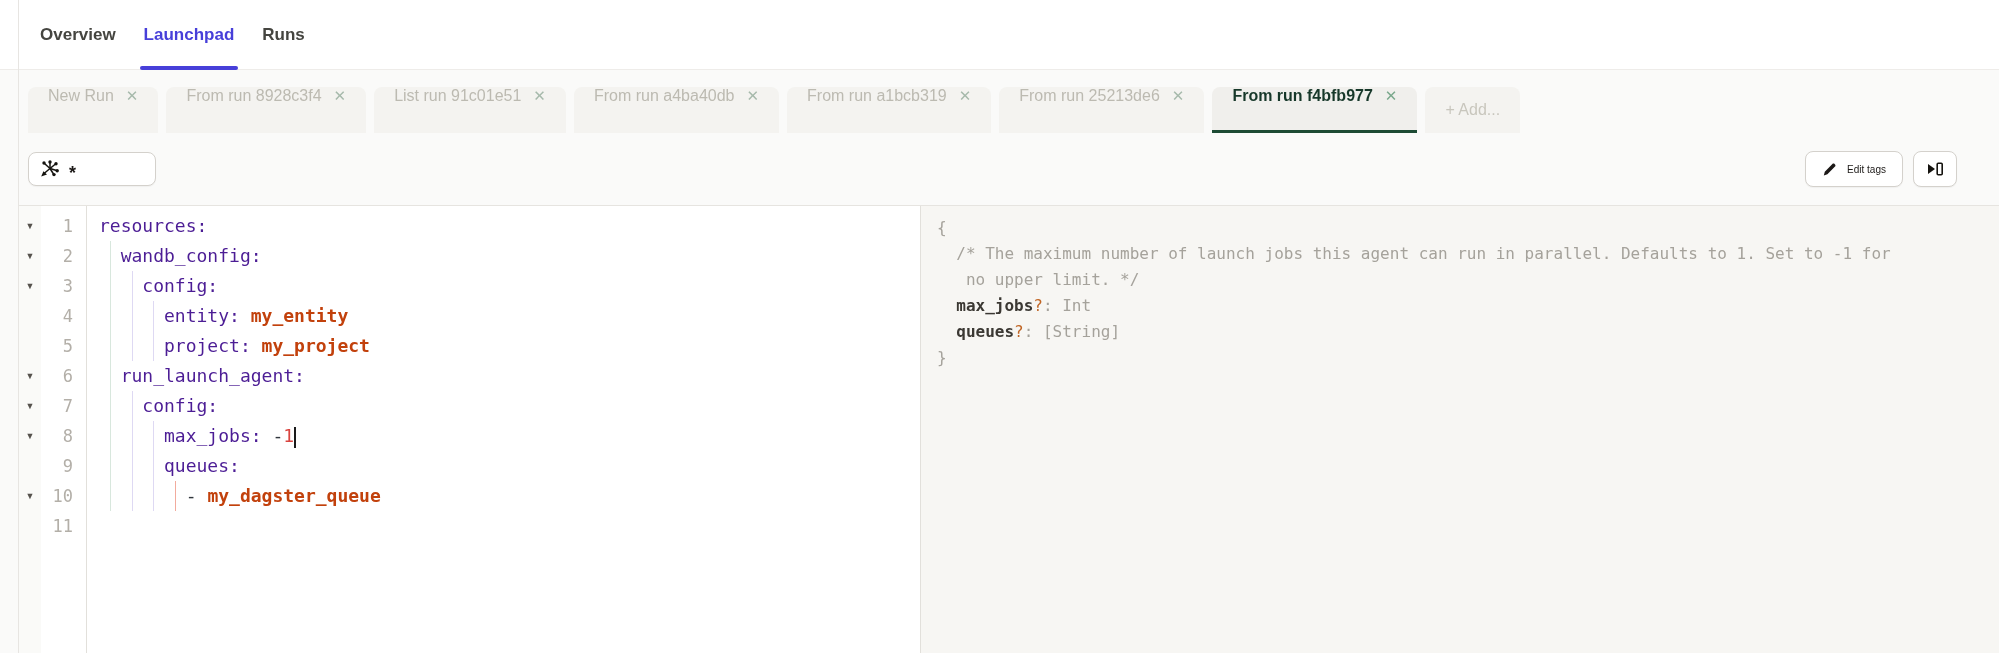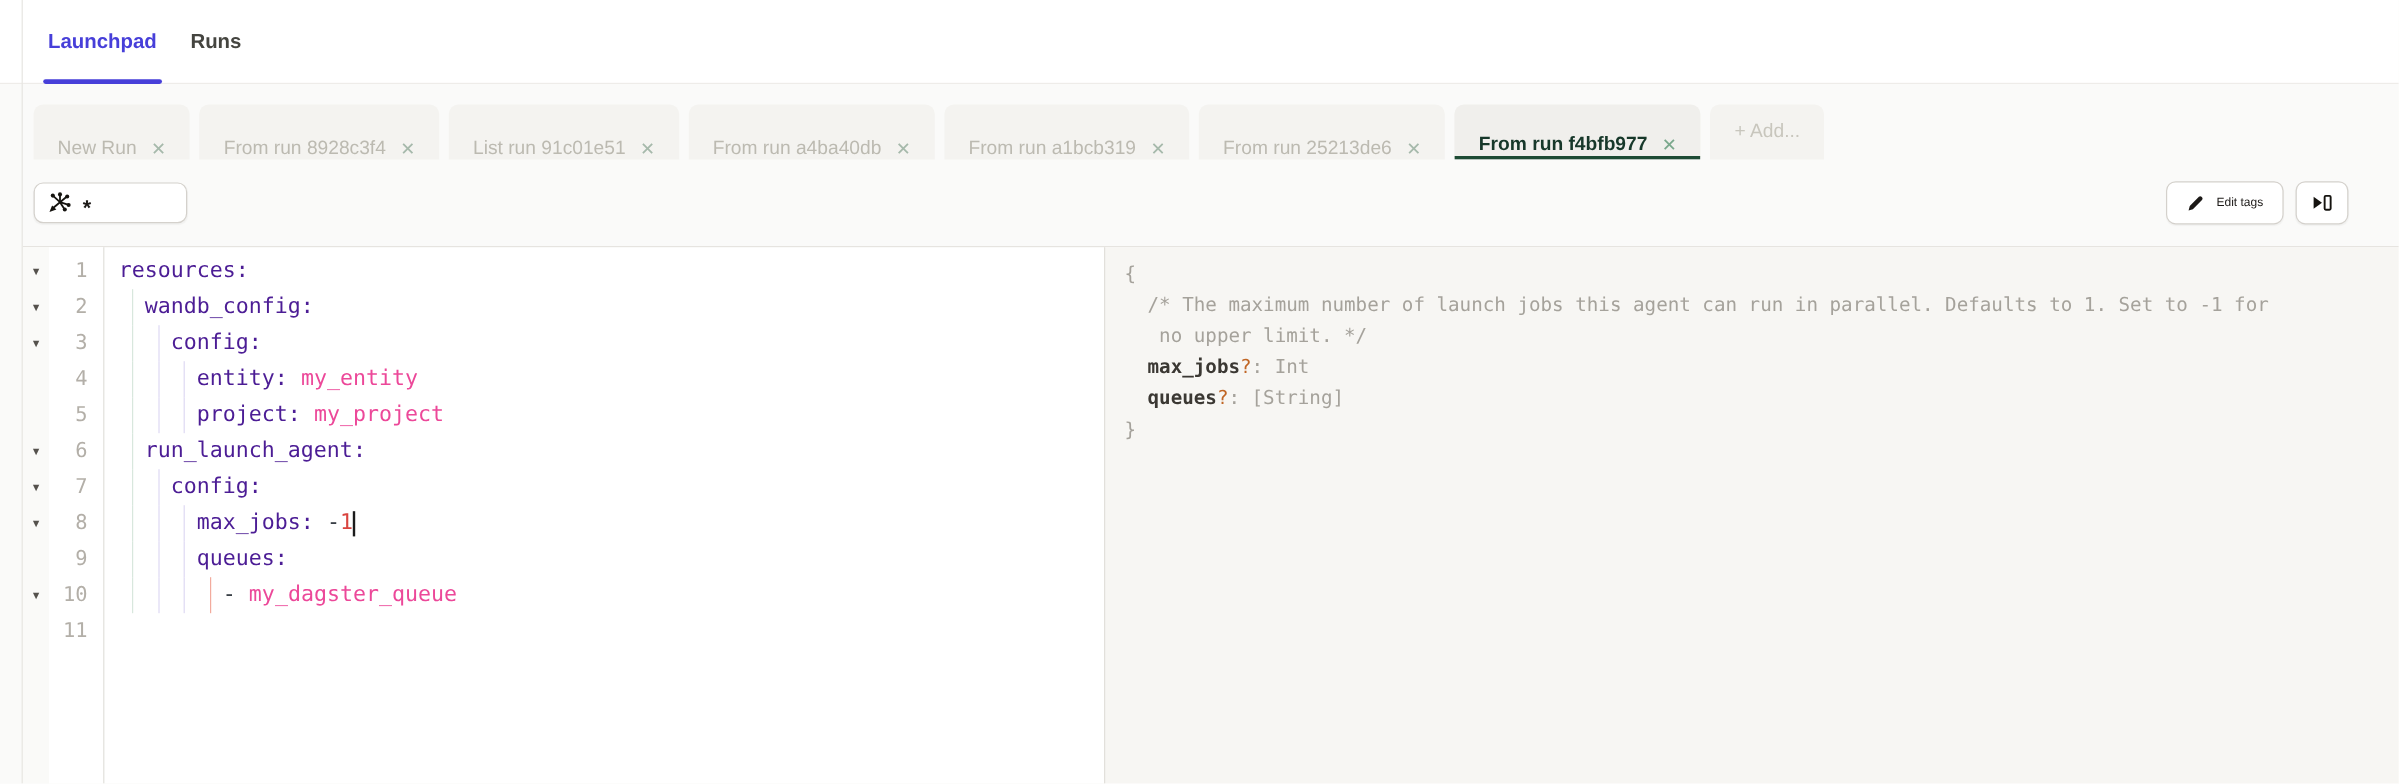--- a/index.html
+++ b/index.html
@@ -9,21 +9,21 @@
   .left-edge { position:absolute; left:18px; top:0; bottom:0; width:1px; background:#e7e5e2; z-index:40; }
 
   
   .nav { height:70px; background:#ffffff; border-bottom:1px solid #eeece9; display:flex; align-items:center; padding-left:38px; gap:24px; position:relative; z-index:10; }
   .navtab { position:relative; height:100%; display:flex; align-items:center; padding:0 2px; font-size:17px; font-weight:600; color:#454540; cursor:pointer; }
   .navtab.active { color:#473fd9; }
   .nav-underline { position:absolute; left:-2px; right:-2px; bottom:-1px; height:4px; border-radius:3px; background:#473fd9; }
 
   
   .tabstrip { height:63px; display:flex; align-items:flex-end; padding-left:28px; gap:8px; background:#fafaf9; }
-  .runtab { height:46px; display:flex; align-items:flex-end; gap:12px; padding:0 20px; background:#f4f3f0; border-radius:8px 8px 0 0; font-size:16px; color:#bcbab1; cursor:pointer; white-space:nowrap; }
+  .runtab { height:46px; display:flex; align-items:flex-start; gap:12px; padding:0 20px; background:#f4f3f0; border-radius:8px 8px 0 0; font-size:16px; color:#bcbab1; cursor:pointer; white-space:nowrap; }
   .runtab .close { font-size:15px; color:#a6b9ab; }
   .runtab.active { background:#f0efec; color:#17382a; font-weight:700; border-bottom:3px solid #1d4b34; }
   .runtab.active .close { color:#7aa88c; font-weight:400; }
   .addtab { height:46px; display:flex; align-items:center; padding:0 20px; background:#f4f3f0; border-radius:8px 8px 0 0; font-size:16px; color:#c8c6bd; cursor:pointer; }
 
   
   .toolbar { height:72px; display:flex; align-items:center; padding:0 42px 0 28px; gap:10px; background:#fafaf9; }
   .selector { width:128px; height:34px; background:#fff; border:1px solid #d4d1cc; border-radius:8px; display:flex; align-items:center; padding:0 11px; gap:9px; box-shadow:0 1px 1px rgba(0,0,0,.04); cursor:text; }
   .selector .star { font-size:18px; font-weight:600; color:#1c1917; position:relative; top:4px; }
   .spacer { flex:1; }
@@ -39,40 +39,43 @@
   .fold { width:22px; text-align:center; font-size:9px; color:#55524d; cursor:pointer; }
   .num { flex:1; text-align:right; padding-right:13px; font-family:"DejaVu Sans Mono",monospace; font-size:17px; color:#b3afa8; }
   .codearea { flex:1; padding-top:5px; overflow:hidden; }
   .codeline { height:30px; line-height:30px; position:relative; white-space:pre; padding-left:12px;
               font-family:"DejaVu Sans Mono",monospace; font-size:18px; cursor:text; }
   .guide { position:absolute; top:0; bottom:0; width:1px; }
   .g-gr { background:#d8e7dd; }
   .g-pl { background:#ded9f3; }
   .g-rd { background:#f2ab9d; }
   .tk-k { color:#4c1d95; }
-  .tk-v { color:#ec4899; }
+  .tk-v { color:#c2410c;font-weight:bold; }
   .tk-n { color:#d9443f; }
   .tk-o { color:#30363d; }
   .cursor { display:inline-block; width:2px; height:21px; background:#1b1b1b; vertical-align:middle; }
 
   .schema { flex:1; background:#f7f6f3; border-left:1px solid #e2e0db; padding:9px 0 0 16px; overflow:hidden; }
   .schemaline { height:26px; line-height:26px; white-space:pre; font-family:"DejaVu Sans Mono",monospace; font-size:16px; color:#a5a29b; }
   .sc-p { color:#a5a29b; }
   .sc-prop { color:#3b3833; font-weight:700; }
   .sc-q { color:#c06524; }
 
   svg { display:block; }
 </style>
 </head>
 <body>
 
 <div class="app">
   <div class="left-edge"></div>
 
   <div class="nav">
+      <div class="navtab">
+        <span>Overview</span>
+      </div>
       <div class="navtab active">
         <span>Launchpad</span>
         <span class="nav-underline"></span>
       </div>
       <div class="navtab">
         <span>Runs</span>
       </div>
     </div>
 
   <div class="tabstrip">

